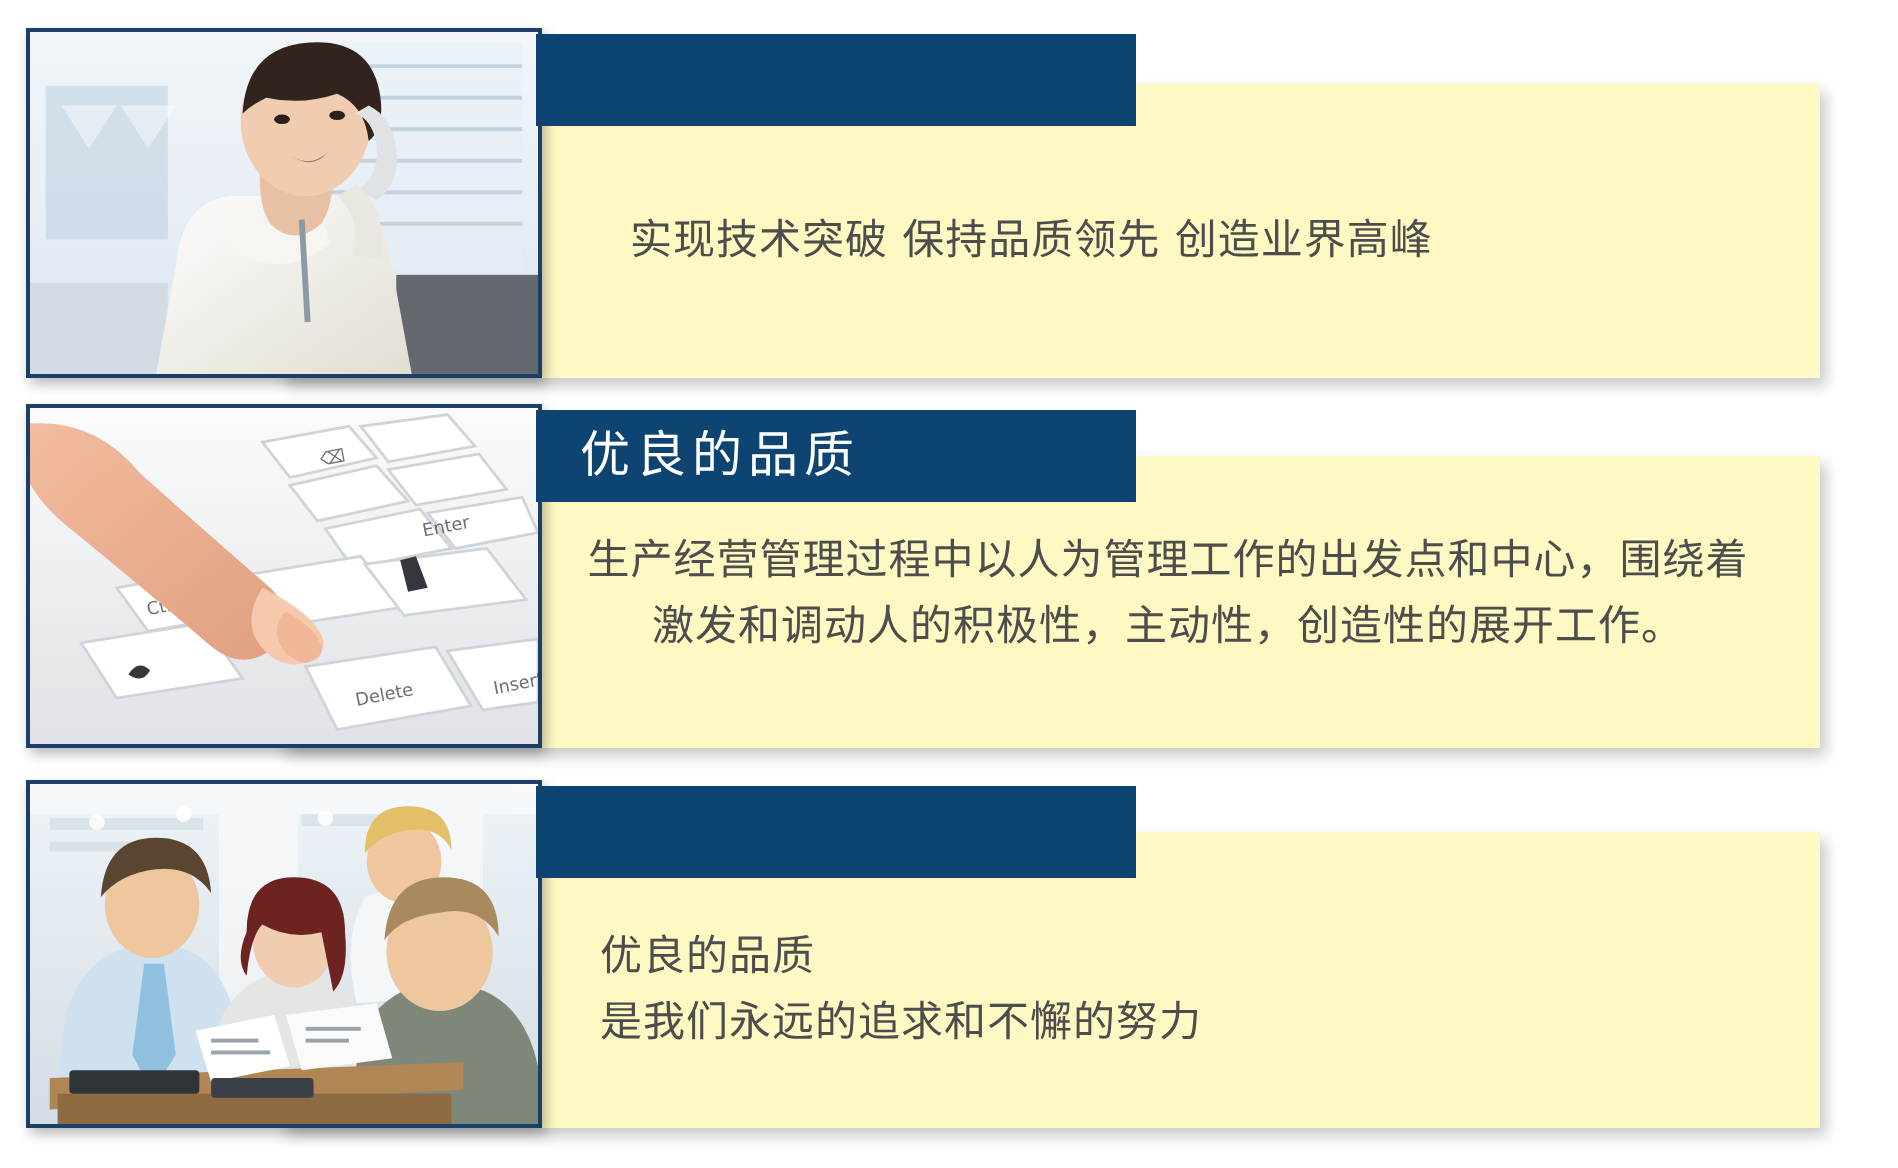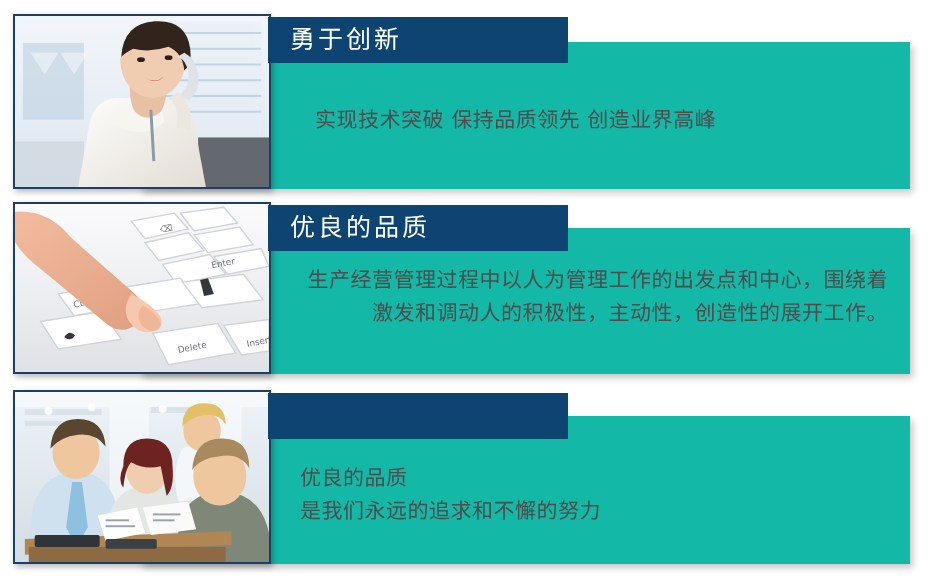--- a/index.html
+++ b/index.html
@@ -30,21 +30,21 @@
   .row-1 { top: 14px;  height: 175px; }
   .row-2 { top: 202px; height: 172px; }
   .row-3 { top: 390px; height: 174px; }
 
   
   .panel {
     position: absolute;
     left: 140px;
     top: 28px;
     width: 770px;
-    background: #14b8a6;
+    background: #fef9c3;
     box-shadow: 3px 4px 7px rgba(0,0,0,0.22);
     text-decoration: underline;
   }
   .row-1 .panel { top: 28px; height: 147px; }
   .row-2 .panel { top: 26px; height: 146px; }
   .row-3 .panel { top: 26px; height: 148px; }
 
   
   .panel-text {
     position: absolute;
@@ -57,22 +57,22 @@
     letter-spacing: 0.5px;
   }
   .row-1 .panel-text {
     top: 62px;
     left: 175px;
     text-align: left;
   }
   .row-2 .panel-text {
     top: 36px;
     left: 152px;
-    right: 22px;
-    text-align: right;
+    right: 34px;
+    text-align: center;
   }
   .row-3 .panel-text {
     top: 46px;
     left: 160px;
     right: 120px;
     text-align: left;
   }
 
   
   .thumb {
@@ -175,21 +175,20 @@
         <ellipse cx="156" cy="43" rx="4" ry="2.4" fill="#2b2019"></ellipse>
         <path d="M132 63 q10 7 19 -1 q-8 9 -19 1 Z" fill="#b4635c"></path>
         <path d="M172 38 q12 6 14 22 q2 18 -10 26 l-9 -5 q11 -9 9 -23 q-2 -13 -11 -16 Z" fill="#dfe3e6"></path>
         <path d="M166 78 q16 14 12 38 l-14 -2 q4 -20 -8 -30 Z" fill="#eae7e0"></path>
         <path d="M138 96 l3 52" stroke="#8e99a6" stroke-width="3" fill="none"></path>
       </svg>
     </div>
 
     <div class="ribbon">
       <div class="ribbon-inner"></div>
-      <div class="ribbon-title">勇于创新</div>
     </div>
   </div>
 
   <div class="culture-row row-2">
 
     <div class="panel">
       <div class="panel-text">生产经营管理过程中以人为管理工作的出发点和中心，围绕着激发和调动人的积极性，主动性，创造性的展开工作。</div>
     </div>
 
     <div class="thumb">

